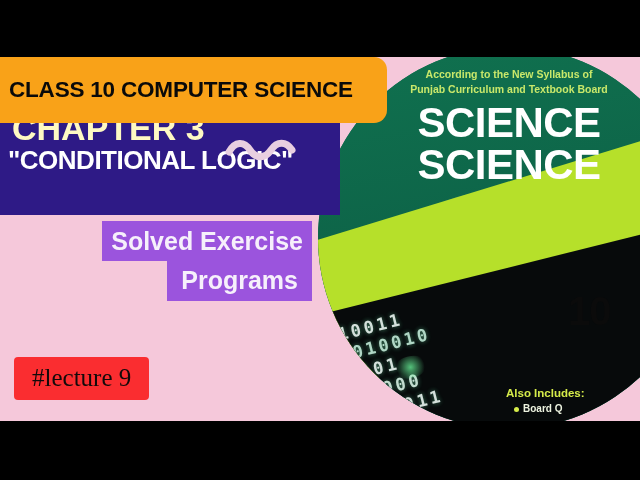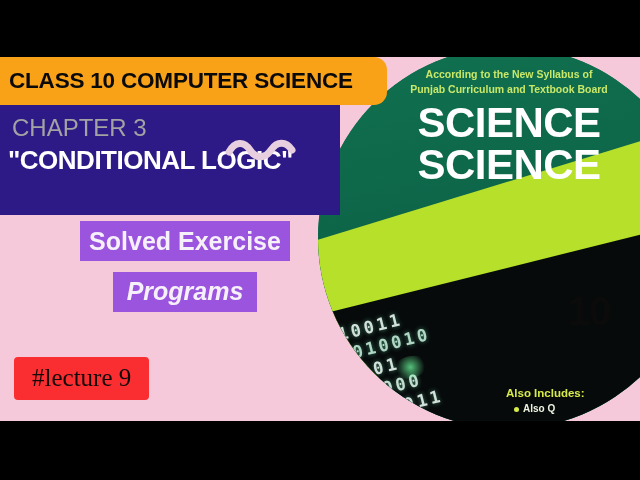--- a/index.html
+++ b/index.html
@@ -223,21 +223,21 @@
     margin-right: 4px;
     vertical-align: middle;
   }
 
   
   .banner-orange {
     position: absolute;
     left: 0;
     top: 0px;
     width: 387px;
-    height: 48px;
+    height: 66px;
     background: #f9a218;
     border-top-right-radius: 13px;
     border-bottom-right-radius: 13px;
     z-index: 20;
     display: flex;
     align-items: center;
     padding-left: 9px;
   }
   .banner-orange .txt {
     color: #0a0a0a;
@@ -252,23 +252,23 @@
     position: absolute;
     left: 0;
     top: 48px;
     width: 340px;
     height: 110px;
     background: #2e1a86;
     z-index: 18;
     padding: 7px 0 0 12px;
   }
   .banner-purple .chapter {
-    color: #a3a3a3;
-    font-size: 24px;
-    font-weight: normal;
+    color: #fef9c3;
+    font-size: 34px;
+    font-weight: bold;
     line-height: 32px;
     letter-spacing: 0px;
   }
   .banner-purple .topic {
     color: #ffffff;
     font-size: 26px;
     font-weight: bold;
     line-height: 32px;
     margin-left: -4px;
     letter-spacing: -0.5px;
@@ -279,33 +279,33 @@
     top: 82px;
     z-index: 19;
   }
 
   
   .solved {
     position: absolute;
     left: 58px;
     top: 164px;
     z-index: 22;
-    text-align: center;
+    text-align: right;
     width: 254px;
   }
   .solved .line {
     display: inline-block;
     background: #9b54dd;
     color: #f6f0fb;
     font-size: 25px;
     font-weight: bold;
     line-height: 34px;
     padding: 3px 9px 3px 9px;
   }
-  .solved .line2 { margin-top: 11px; padding: 2px 14px 4px 14px; font-style: italic; }
+  .solved .line2 { margin-top: 0px; padding: 2px 14px 4px 14px; }
 
   
   .lecture-badge {
     position: absolute;
     left: 14px;
     top: 300px;
     background: #fa2d30;
     border-radius: 4px;
     padding: 7px 18px 9px 18px;
     z-index: 22;
@@ -371,21 +371,21 @@
       <div class="book-title">
         <span class="l1">SCIENCE</span>
         <span class="l2">SCIENCE</span>
       </div>
 
       <div class="book-grade">10</div>
 
       <div class="book-includes">
         <div>Also Includes:</div>
         <div class="bullet-row">
-          <span class="dot"></span><span>Also Q</span>
+          <span class="dot"></span><span>Board Q</span>
         </div>
       </div>
     </div>
 
     <div class="banner-orange">
       <span class="txt">CLASS 10 COMPUTER SCIENCE</span>
     </div>
 
     <div class="banner-purple">
       <div class="chapter">CHAPTER 3</div>

